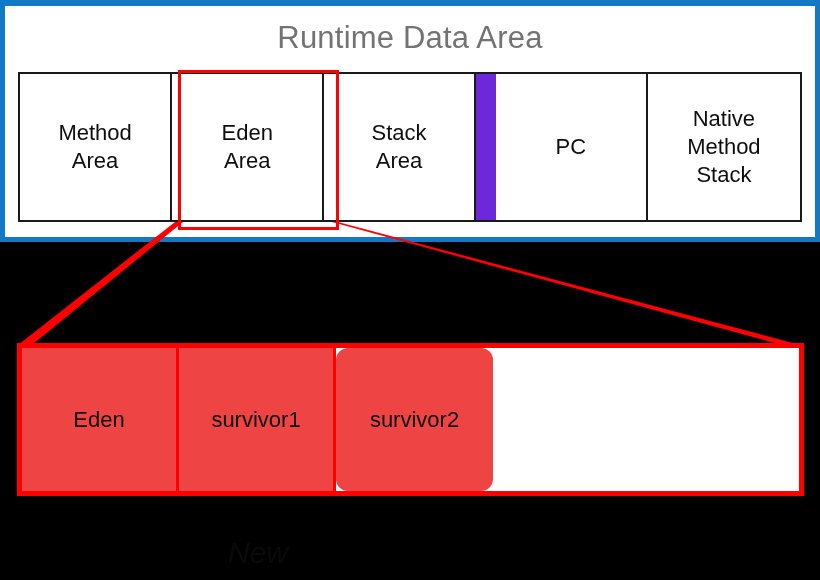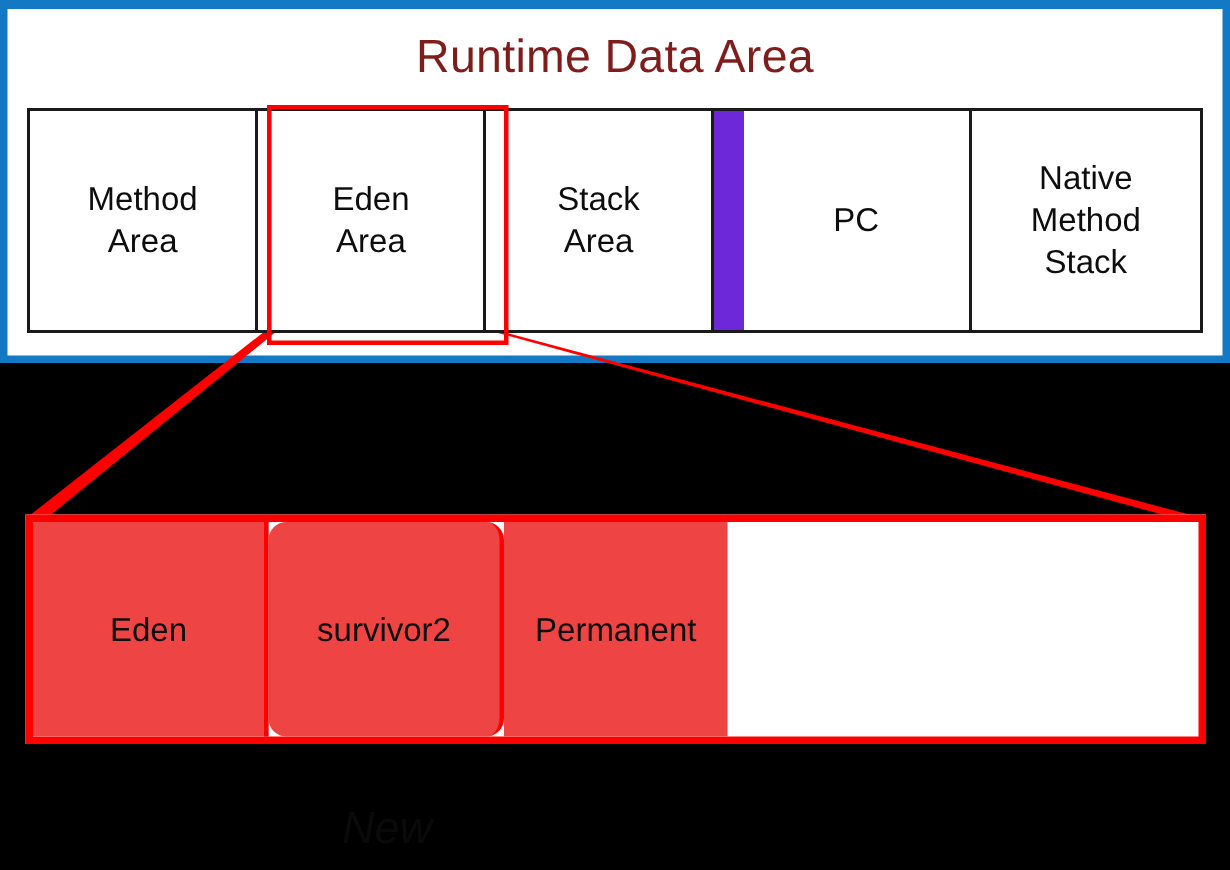--- a/index.html
+++ b/index.html
@@ -36,21 +36,21 @@
   }
 
   #runtime-title {
     position: absolute;
     left: 0;
     top: 14px;
     width: 810px;
     text-align: center;
     font-size: 31px;
     line-height: 36px;
-    color: #7f1d1d;
+    color: #737373;
     letter-spacing: 0.2px;
     white-space: nowrap;
   }
 
   
   #top-table {
     position: absolute;
     left: 13px;
     top: 66px;
     width: 784px;
@@ -203,27 +203,27 @@
 
     <polygon points="332,7 338,7 804,131 804,136" fill="#ff0000"></polygon>
   </svg>
 
   <div id="heap-table">
 
     <div class="cell g0">
       <span>Eden</span>
     </div>
 
+    <div class="cell g1">
+      <span>survivor1</span>
+    </div>
 
     <div class="cell g2">
       <span>survivor2</span>
     </div>
 
 
-    <div class="cell g4">
-      <span>Permanent</span>
-    </div>
 
   </div>
 
   <div id="footer-note">New</div>
 
 </div>
 
 </body></html>

